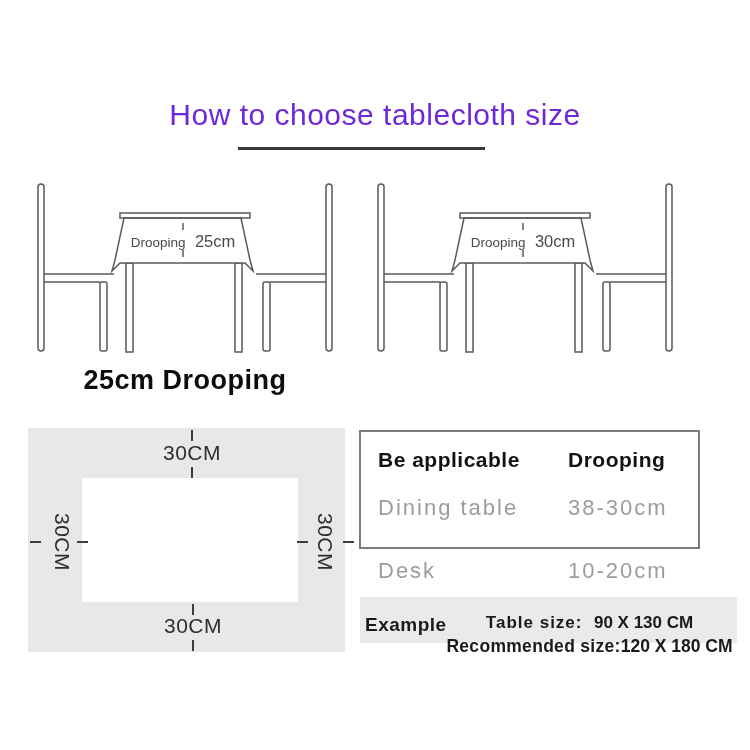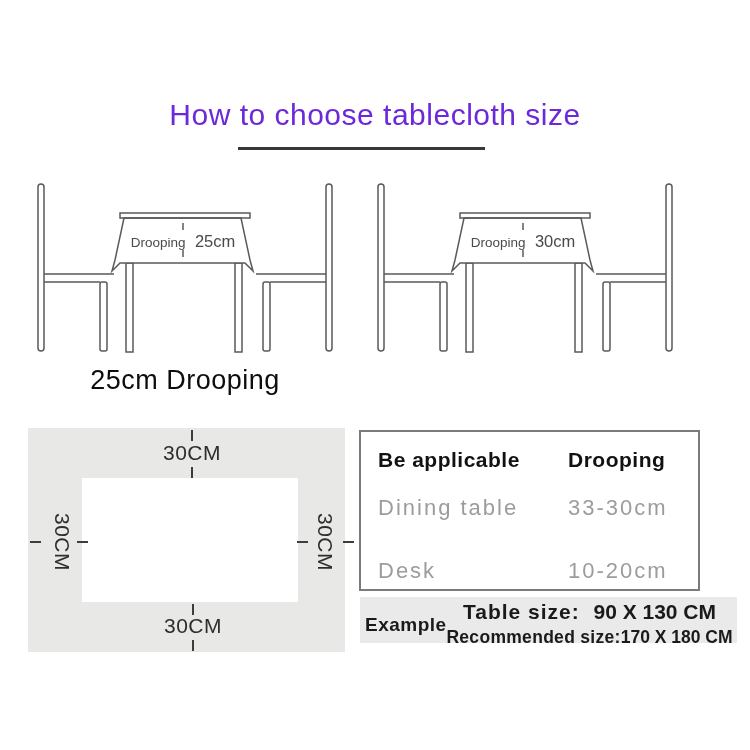--- a/index.html
+++ b/index.html
@@ -39,21 +39,21 @@
   .scene-svg text {
     font-family: "Liberation Sans", sans-serif;
     fill: #4a4a4a;
   }
   .droop-caption {
     position: absolute;
     top: 365px;
     width: 320px;
     text-align: center;
     font-size: 27px;
-    font-weight: 400;
+    font-weight: 700;
     color: #0d0d0d;
     letter-spacing: 0.5px;
   }
   .droop-caption.left  { left: 25px; }
   .droop-caption.right { left: 365px; }
 
   
   .margin-diagram {
     position: absolute;
     left: 28px; top: 428px;
@@ -80,21 +80,21 @@
     position: absolute;
     background: #3d3d3d;
   }
   .dash.v { width: 2px; height: 11px; }
   .dash.h { width: 11px; height: 2px; }
 
   
   .spec-table {
     position: absolute;
     left: 359px; top: 430px;
-    width: 341px; height: 161px;
+    width: 341px; height: 119px;
     border: 2px solid #7b7b7b;
     background: #ffffff;
   }
   .spec-row { position: absolute; left: 0; width: 100%; }
   .spec-cell-left  { position: absolute; left: 17px; white-space: nowrap; }
   .spec-cell-right { position: absolute; left: 207px; white-space: nowrap; }
   .spec-header { top: 16px; font-size: 21px; font-weight: 700; color: #121212; letter-spacing: 0.5px; }
   .spec-data   { font-size: 22px; font-weight: 400; color: #9c9c9c; letter-spacing: 2px; }
   .spec-data.r1 { top: 63px; }
   .spec-data.r2 { top: 126px; }
@@ -114,21 +114,21 @@
     color: #1a1a1a;
     letter-spacing: 0.5px;
   }
   .example-lines {
     position: absolute;
     left: 82px; top: 0;
     width: 295px; height: 55px;
     text-align: center;
   }
   .example-line { white-space: nowrap; color: #1a1a1a; }
-  .example-line.l1 { margin-top: 3px; font-size: 21px; font-weight: 600; letter-spacing: 1px; }
+  .example-line.l1 { margin-top: 16px; font-size: 17px; font-weight: 600; letter-spacing: 1px; }
   .example-line.l2 { margin-top: 3px; font-size: 17.5px; font-weight: 600; letter-spacing: 0.3px; }
   .example-value { font-weight: 600; letter-spacing: 0; }
 </style>
 </head>
 <body>
 
 <div class="canvas">
 
   <div class="page-title">How to choose tablecloth size</div>
   <div class="title-underline"></div>
@@ -205,34 +205,34 @@
     <div class="dash h" style="left:315px; top:113px;"></div>
   </div>
 
   <div class="spec-table">
     <div class="spec-row spec-header">
       <span class="spec-cell-left">Be applicable</span>
       <span class="spec-cell-right">Drooping</span>
     </div>
     <div class="spec-row spec-data r1">
       <span class="spec-cell-left">Dining table</span>
-      <span class="spec-cell-right">33-30cm</span>
+      <span class="spec-cell-right">38-30cm</span>
     </div>
     <div class="spec-row spec-data r2">
       <span class="spec-cell-left">Desk</span>
       <span class="spec-cell-right">10-20cm</span>
     </div>
   </div>
 
   <div class="example-strip">
     <div class="example-label">Example</div>
     <div class="example-lines">
       <div class="example-line l1">
         <span>Table size:</span>&nbsp;
         <span class="example-value">90 X 130 CM</span>
       </div>
       <div class="example-line l2">
-        <span>Recommended size:</span><span class="example-value">170 X 180 CM</span>
+        <span>Recommended size:</span><span class="example-value">120 X 180 CM</span>
       </div>
     </div>
   </div>
 
 </div>
 
 </body></html>

